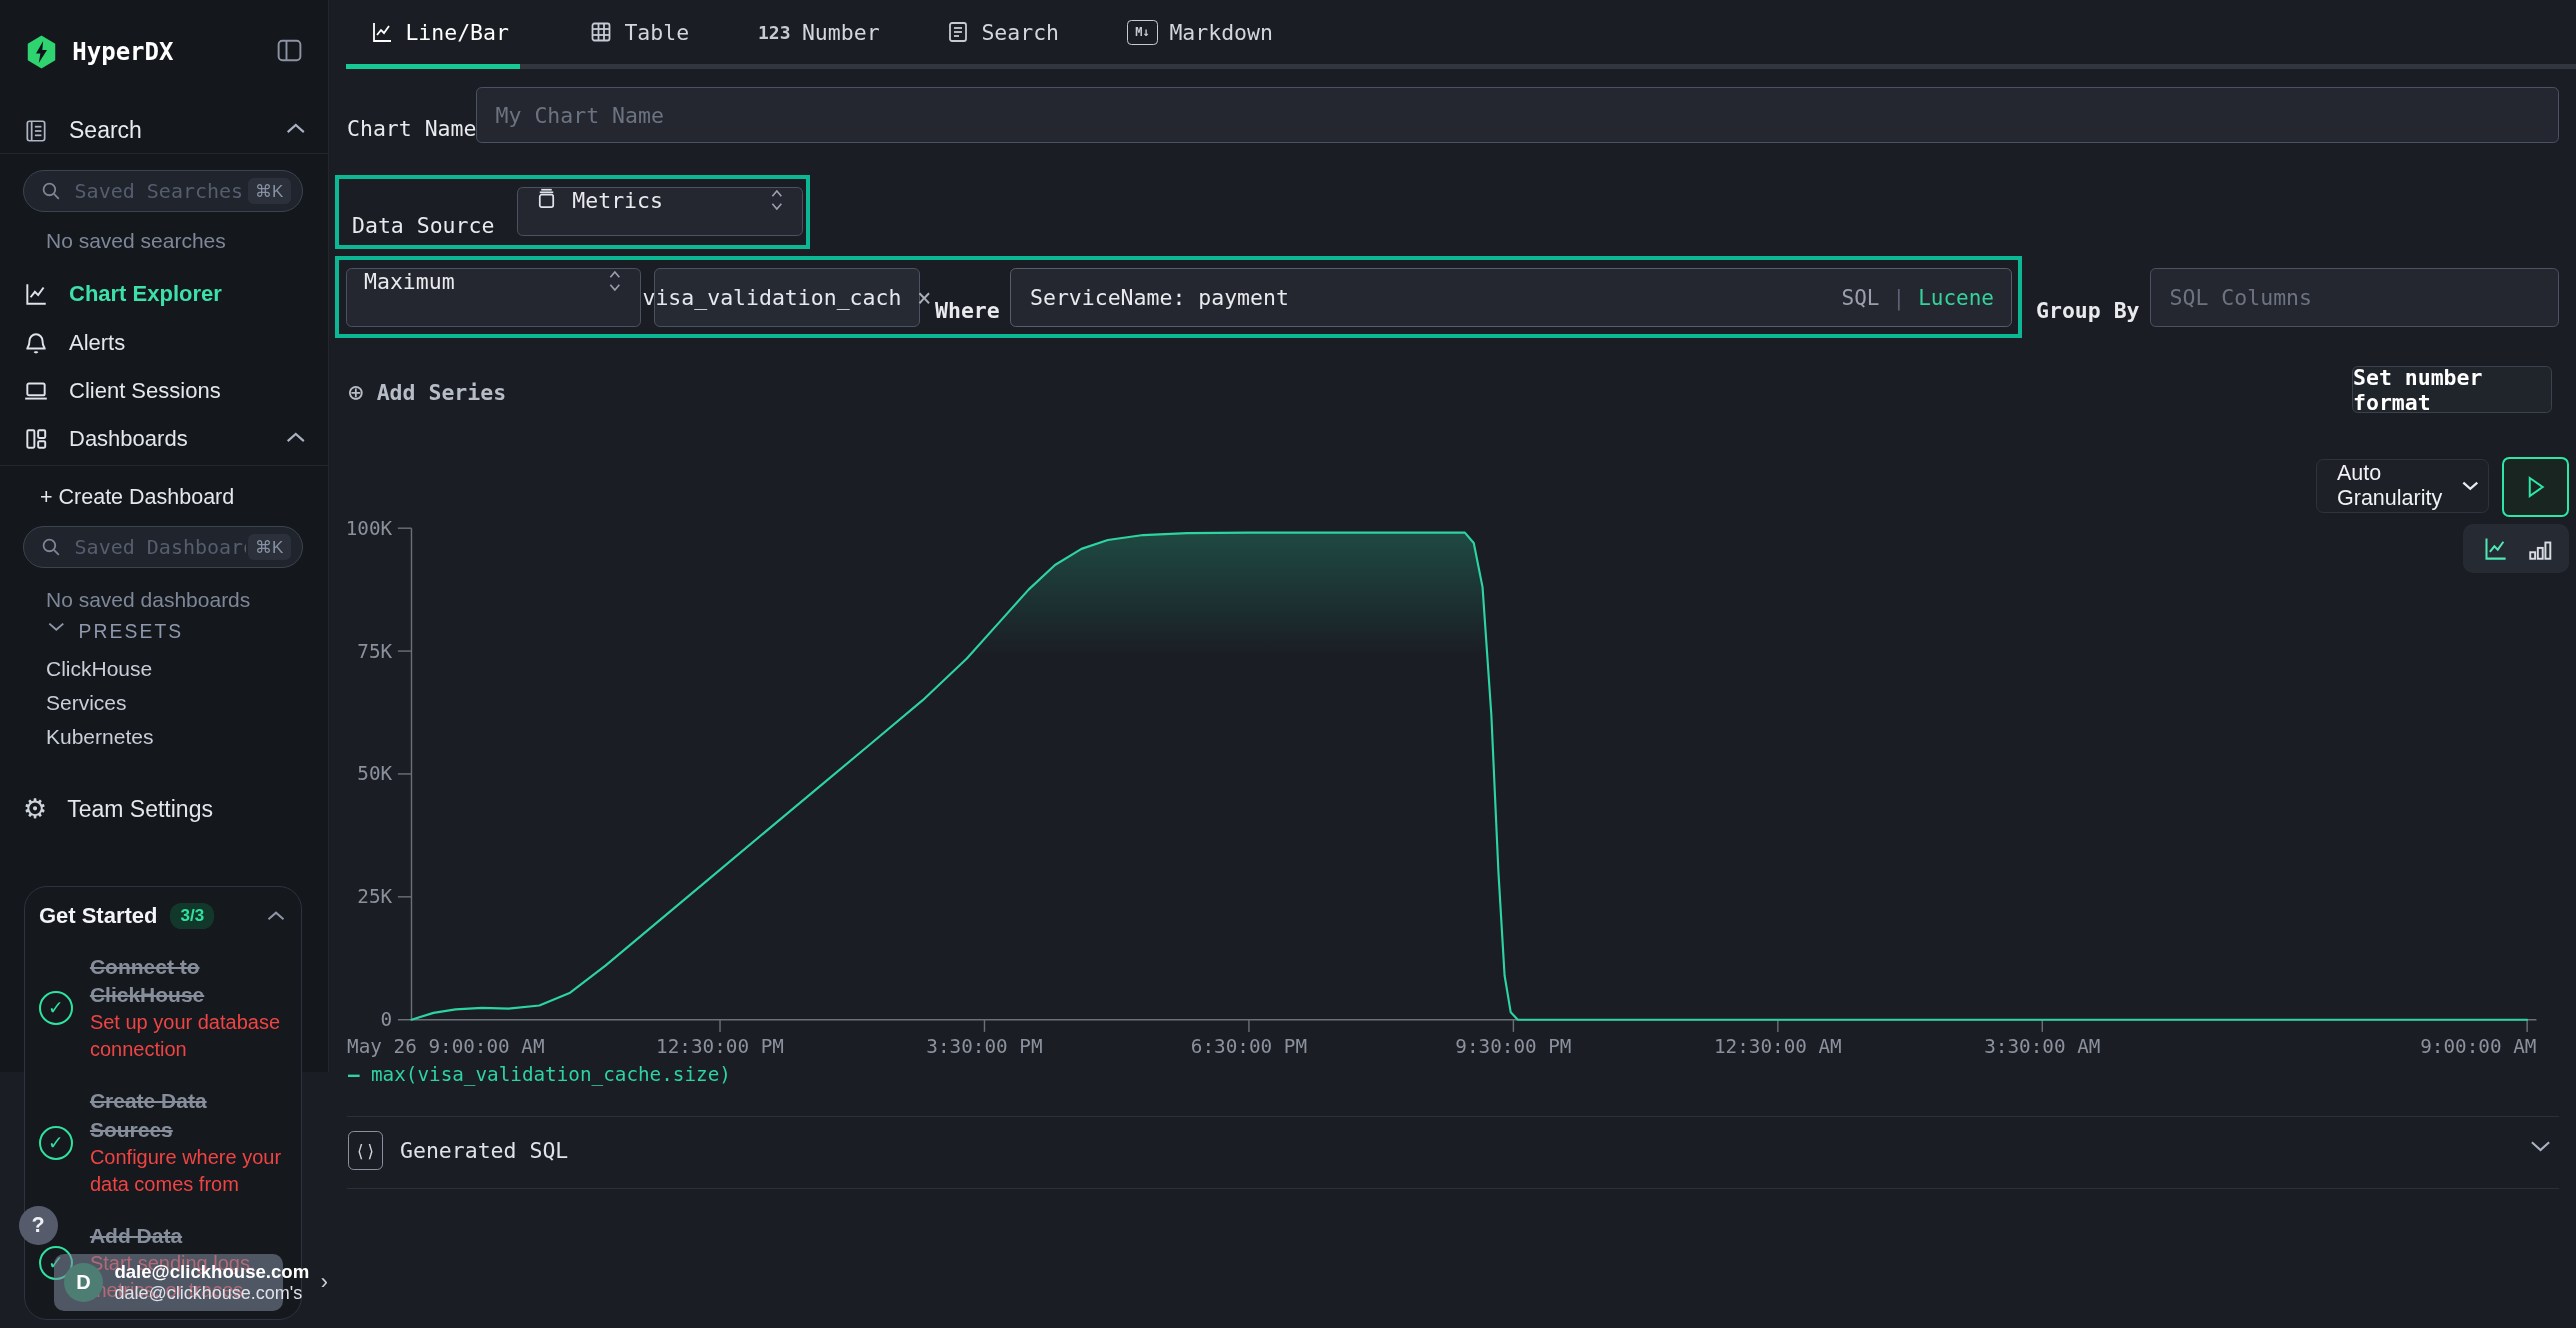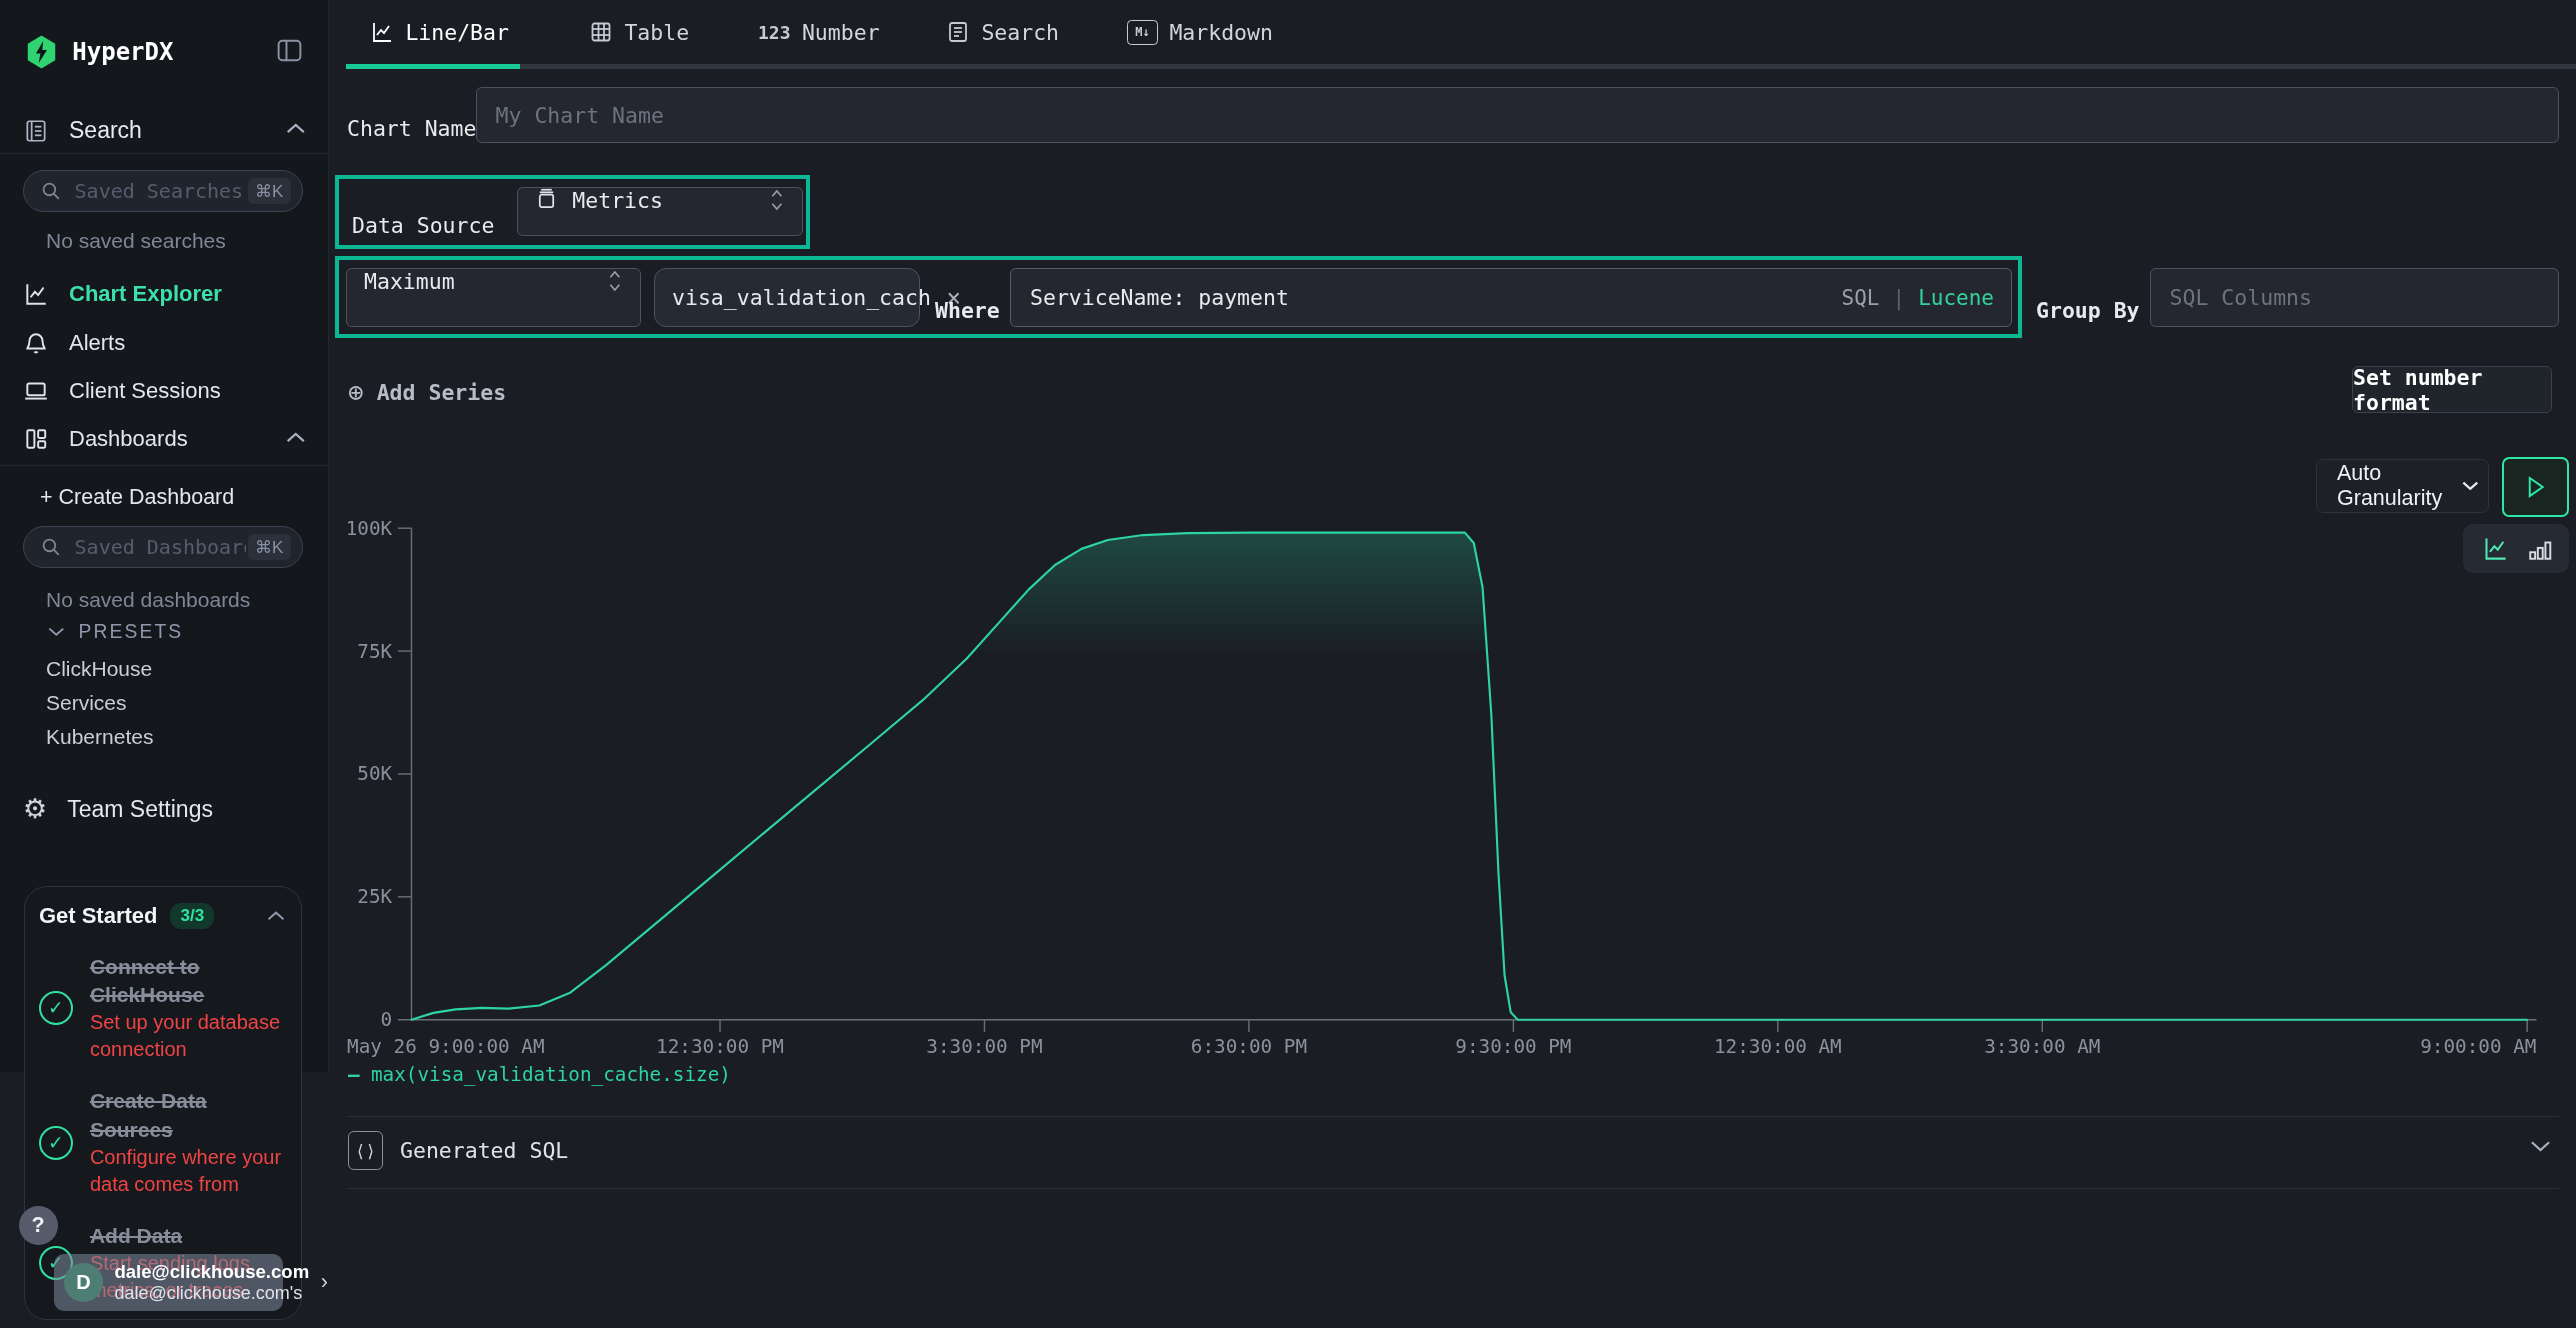--- a/index.html
+++ b/index.html
@@ -16,21 +16,21 @@
   .section-head{position:absolute;left:23px;display:flex;align-items:center;gap:20px;color:#e7eaef;
     font-size:23px;font-weight:500;}
   .section-chev{position:absolute;left:285px;color:#aab1c0;}
   .pill{position:absolute;left:23px;width:280px;height:42px;border:1.4px solid #3c4350;border-radius:21.5px;
     background:#20242c;display:flex;align-items:center;box-sizing:border-box;padding:0 11.4px 0 15.7px;}
   .pill input{flex:1;background:transparent;border:none;outline:none;color:#c7ccd6;font-size:20px;
     font-family:"DejaVu Sans Mono",monospace;min-width:0;}
   .pill input::placeholder{color:#565d6e;}
   .kbd{background:#2b303b;color:#8791a3;font-size:17px;border-radius:5.7px;padding:2.1px 7.2px;white-space:nowrap;}
   .empty-note{position:absolute;left:46px;color:#7e8798;font-size:21px;}
-  .nav-item{position:absolute;left:23px;display:flex;align-items:center;gap:20px;font-size:22px;color:#e4e7ec;}
+  .nav-item{position:absolute;left:23px;display:flex;gap:20px;font-size:22px;color:#e4e7ec;}
   .nav-item.active{color:#3ce0a8;font-weight:bold;}
   .preset-item{position:absolute;left:46px;color:#c9ced9;font-size:21px;}
   .gs-card{position:absolute;left:23.6px;top:886px;width:278px;height:434px;border:1.4px solid #2d3340;
     border-radius:23px;box-sizing:border-box;padding:15.7px 14.3px;background:#15181d;}
   .gs-title-row{display:flex;align-items:center;gap:13px;}
   .gs-title{font-weight:bold;font-size:22px;color:#f2f4f7;}
   .gs-badge{background:#12382b;color:#2fe2a0;font-weight:bold;font-size:17px;border-radius:11.4px;padding:2.9px 10px;}
   .gs-item{display:flex;align-items:center;gap:17px;margin-top:24px;}
   .gs-check{flex:0 0 auto;width:30px;height:30px;border:2.1px solid #2fe2a0;border-radius:50%;color:#2fe2a0;
     display:flex;align-items:center;justify-content:center;font-size:18.6px;}
@@ -54,22 +54,22 @@
   .tab-underline-active{position:absolute;left:17px;top:64px;width:174px;height:5px;background:#17c995;}
   .label{color:#e8eaee;font-size:21.5px;margin-top:12px;}
   .label.bold{font-weight:bold;}
   .t-input{position:absolute;background:#24272f;border:1.4px solid #4b5261;border-radius:5.7px;box-sizing:border-box;
     color:#e8eaee;font-size:21.5px;font-family:"DejaVu Sans Mono",monospace;padding:0 18.6px;outline:none;}
   .t-input::placeholder{color:#6c7380;}
   .annotation{position:absolute;border:4.3px solid #0cb894;box-sizing:border-box;}
   .select-box{position:absolute;background:#24272f;border:1.4px solid #4b5261;border-radius:5.7px;box-sizing:border-box;
     display:flex;align-items:flex-start;padding:0 17px;gap:14.3px;font-size:21.5px;color:#e8eaee;}
   .dbl-caret{margin-left:auto;color:#9aa0ac;}
-  .tag{position:absolute;background:#262a33;border:1.4px solid #4b5261;border-radius:12px;box-sizing:border-box;
-    display:flex;align-items:center;gap:15.7px;padding:0 17px;font-size:21.5px;color:#e5e8ee;}
+  .tag{position:absolute;background:#262a33;border:1.4px solid #4b5261;border-radius:6px;box-sizing:border-box;
+    display:flex;align-items:center;gap:15.7px;padding:0 17px;font-size:21.5px;color:#e5e8ee;justify-content:center;}
   .tag .x{color:#aab0bb;font-size:24px;}
   .where-wrap{position:absolute;background:#24272f;border:1.4px solid #565d6c;border-radius:5.7px;box-sizing:border-box;
     display:flex;align-items:center;padding:0 17px;}
   .where-wrap input{flex:1;background:transparent;border:none;outline:none;color:#e8eaee;font-size:21.5px;
     font-family:"DejaVu Sans Mono",monospace;}
   .lang-toggle{display:flex;gap:13px;font-size:21px;white-space:nowrap;}
   .lang-sql{color:#9aa0ab;} .lang-sep{color:#5a6170;} .lang-lucene{color:#34d39b;}
   .add-series{position:absolute;display:flex;align-items:center;gap:13px;color:#b7bdc7;font-weight:bold;font-size:21.5px;}
   .btn{position:absolute;background:#20242b;border:1.4px solid #3b414d;border-radius:5.7px;box-sizing:border-box;
     display:flex;align-items:center;justify-content:center;color:#fff;font-weight:bold;font-size:21.5px;}

